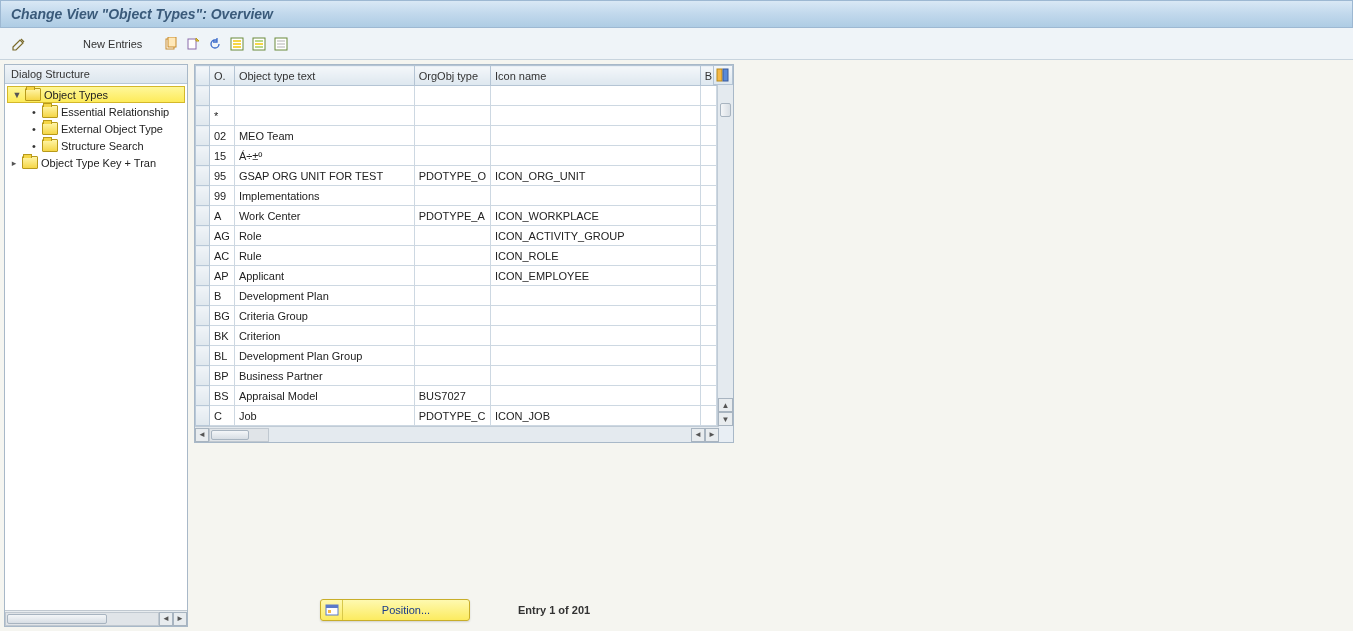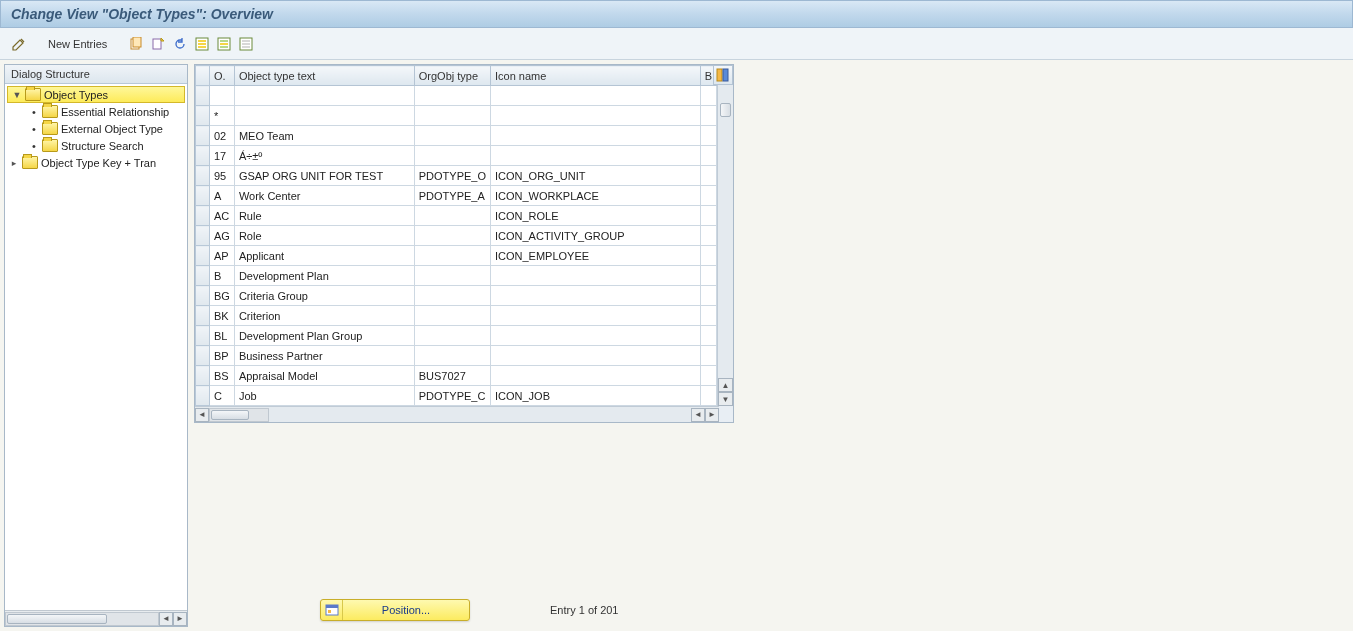--- a/index.html
+++ b/index.html
@@ -42,20 +42,21 @@
       font-size: 14px;
       color: #6a7a3a;
       cursor: pointer;
     }
     .tb-sep { width: 6px; }
     .new-entries-btn {
       font-size: 11px;
       color: #333;
       padding: 2px 6px;
       cursor: pointer;
+      margin-left: 35px;
     }
     .watermark {
       position: absolute;
       left: 272px;
       font-size: 17px;
       font-weight: bold;
       color: #f8b878;
       letter-spacing: 0.5px;
       font-family: Arial, sans-serif;
     }
@@ -217,21 +218,21 @@
       box-shadow:0 1px 2px rgba(0,0,0,0.15);
       cursor:pointer;
     }
     .position-icon{
       width:22px;height:100%;
       display:flex;align-items:center;justify-content:center;
       border-right:1px solid #d8c84a;
       font-size:12px;
     }
     .position-label{flex:1;text-align:center;font-size:11px;color:#1a3a8a;}
-    .entry-counter{margin-left:80px;font-size:11px;color:#333;}
+    .entry-counter{margin-left:48px;font-size:11px;color:#333;font-weight:bold;}
     .mono { font-family: "Courier New", monospace; font-size:11px;}
     .small-icons-corner{
       position:absolute; top:0; right:0;
     }
   </style>
 </head>
 <body>
 
 <div class="title-bar">
   <span class="title-text">Change View "Object Types": Overview</span>
@@ -364,56 +365,64 @@
               <tr>
                 <td class="row-sel-cell"></td>
                 <td class="col-o">02</td>
                 <td class="col-text">MEO Team</td>
                 <td class="col-org mono"></td>
                 <td class="col-icon mono"></td>
                 <td class="col-b"></td>
               </tr>
               <tr>
                 <td class="row-sel-cell"></td>
-                <td class="col-o">17</td>
+                <td class="col-o">15</td>
                 <td class="col-text">Á÷±º</td>
                 <td class="col-org mono"></td>
                 <td class="col-icon mono"></td>
                 <td class="col-b"></td>
               </tr>
               <tr>
                 <td class="row-sel-cell"></td>
                 <td class="col-o">95</td>
                 <td class="col-text">GSAP ORG UNIT FOR TEST</td>
                 <td class="col-org mono">PDOTYPE_O</td>
                 <td class="col-icon mono">ICON_ORG_UNIT</td>
                 <td class="col-b"></td>
               </tr>
               <tr>
                 <td class="row-sel-cell"></td>
+                <td class="col-o">99</td>
+                <td class="col-text">Implementations</td>
+                <td class="col-org mono"></td>
+                <td class="col-icon mono"></td>
+                <td class="col-b"></td>
+              </tr>
+              <tr>
+                <td class="row-sel-cell"></td>
                 <td class="col-o">A</td>
                 <td class="col-text">Work Center</td>
                 <td class="col-org mono">PDOTYPE_A</td>
                 <td class="col-icon mono">ICON_WORKPLACE</td>
                 <td class="col-b"></td>
               </tr>
               <tr>
                 <td class="row-sel-cell"></td>
+                <td class="col-o">AG</td>
+                <td class="col-text">Role</td>
+                <td class="col-org mono"></td>
+                <td class="col-icon mono">ICON_ACTIVITY_GROUP</td>
+                <td class="col-b"></td>
+              </tr>
+              <tr>
+                <td class="row-sel-cell"></td>
                 <td class="col-o">AC</td>
                 <td class="col-text">Rule</td>
                 <td class="col-org mono"></td>
                 <td class="col-icon mono">ICON_ROLE</td>
-                <td class="col-b"></td>
-              </tr>
-              <tr>
-                <td class="row-sel-cell"></td>
-                <td class="col-o">AG</td>
-                <td class="col-text">Role</td>
-                <td class="col-org mono"></td>
-                <td class="col-icon mono">ICON_ACTIVITY_GROUP</td>
                 <td class="col-b"></td>
               </tr>
               <tr>
                 <td class="row-sel-cell"></td>
                 <td class="col-o">AP</td>
                 <td class="col-text">Applicant</td>
                 <td class="col-org mono"></td>
                 <td class="col-icon mono">ICON_EMPLOYEE</td>
                 <td class="col-b"></td>
               </tr>

